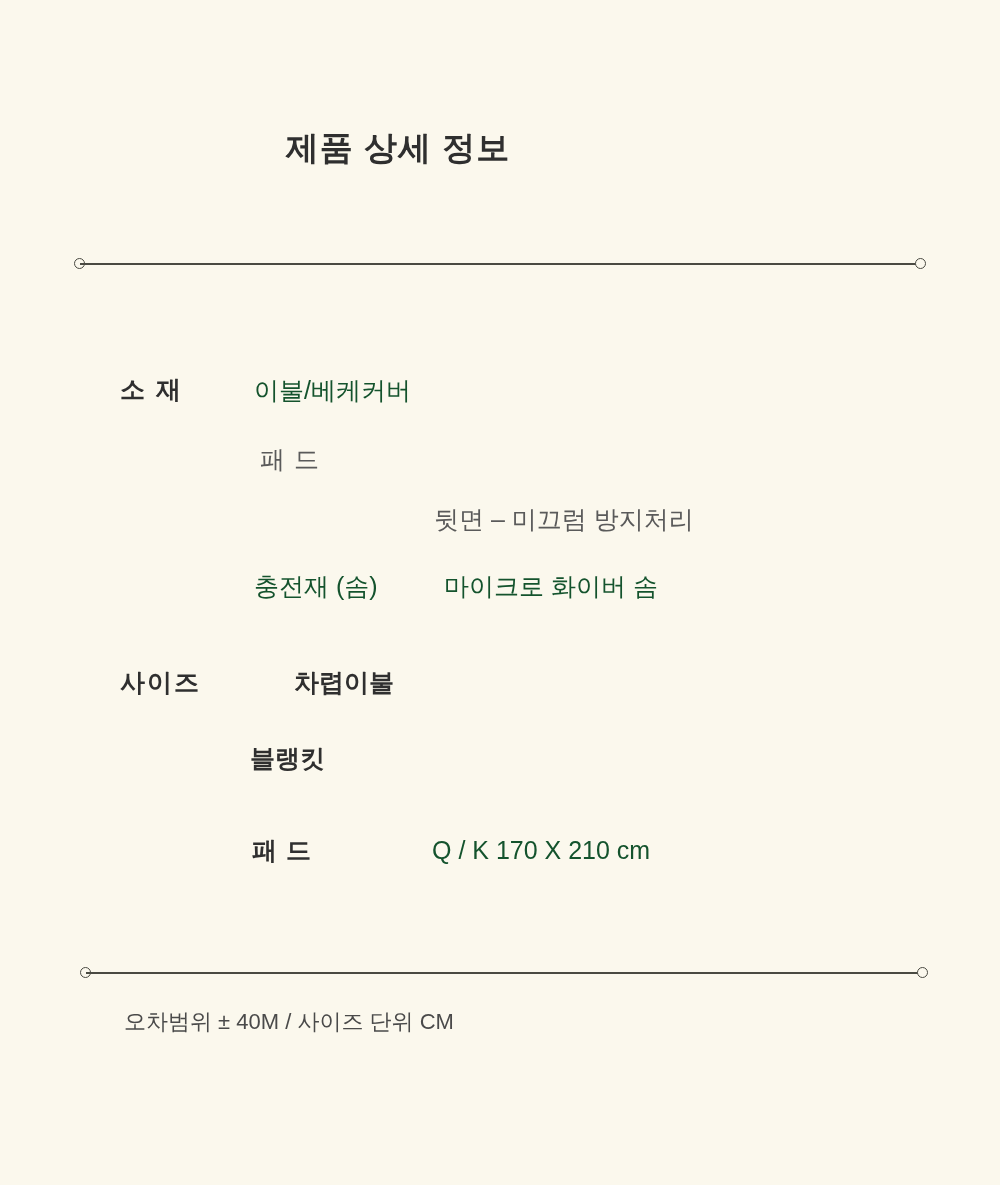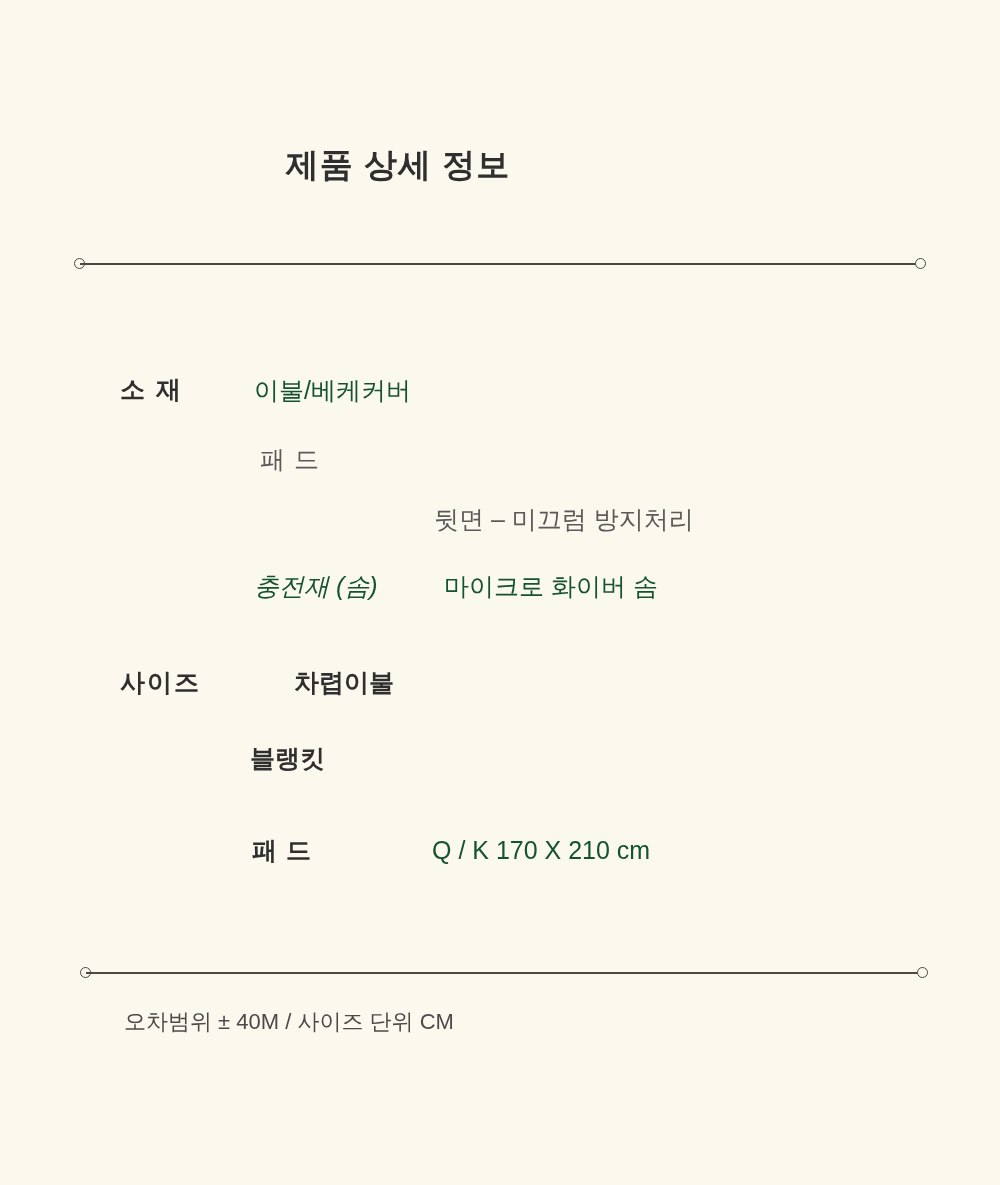--- a/index.html
+++ b/index.html
@@ -17,21 +17,21 @@
   .page {
     position: relative;
     width: 1000px;
     height: 1185px;
     box-sizing: border-box;
   }
 
   
   .title {
     position: absolute;
-    top: 143px;
+    top: 126px;
     left: 0;
     width: 796px;
     text-align: center;
     font-size: 33px;
     font-weight: bold;
     letter-spacing: 1px;
     color: #2f2f2f;
   }
 
   
@@ -82,21 +82,21 @@
   .value.muted {
     color: #5a5a5a;
   }
 
   
   #label-material { top: 373px; left: 120px; letter-spacing: 2px; }
   #val-cover      { top: 374px; left: 254px; }
   #label-pad1     { top: 443px; left: 260px; letter-spacing: 1px; }
   #val-pad1       { top: 443px; left: 400px; }
   #val-pad1b      { top: 503px; left: 434px; }
-  #label-fill     { top: 570px; left: 254px; font-style: italic; }
+  #label-fill     { top: 570px; left: 254px; }
   #val-fill       { top: 570px; left: 444px; }
 
   #label-size     { top: 666px; left: 120px; letter-spacing: 2px; }
   #val-size1      { top: 666px; left: 250px; margin-left: 44px; }
   #val-size2      { top: 742px; left: 250px; }
   #label-pad2     { top: 834px; left: 252px; letter-spacing: 1px; }
   #val-pad2       { top: 836px; left: 432px; }
   #val-pad2b      { top: 894px; left: 432px; }
 
   #note {

